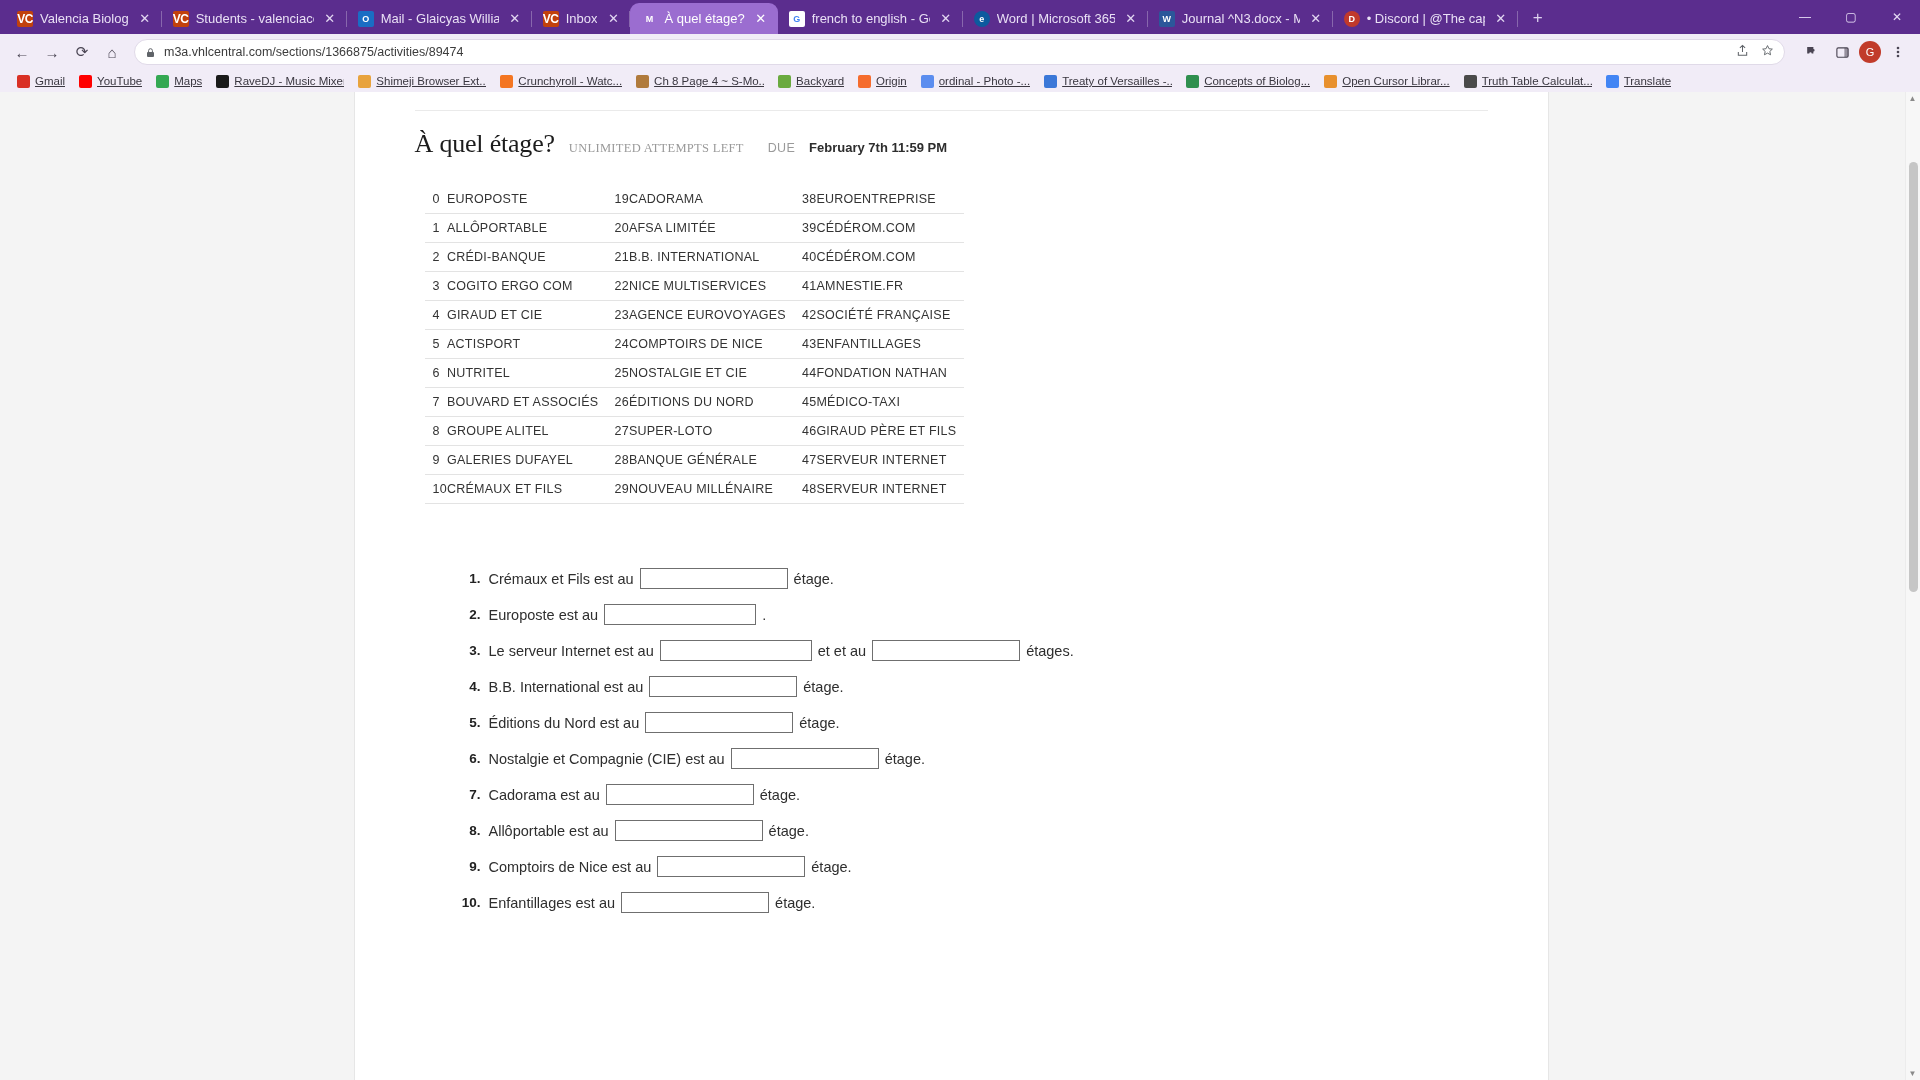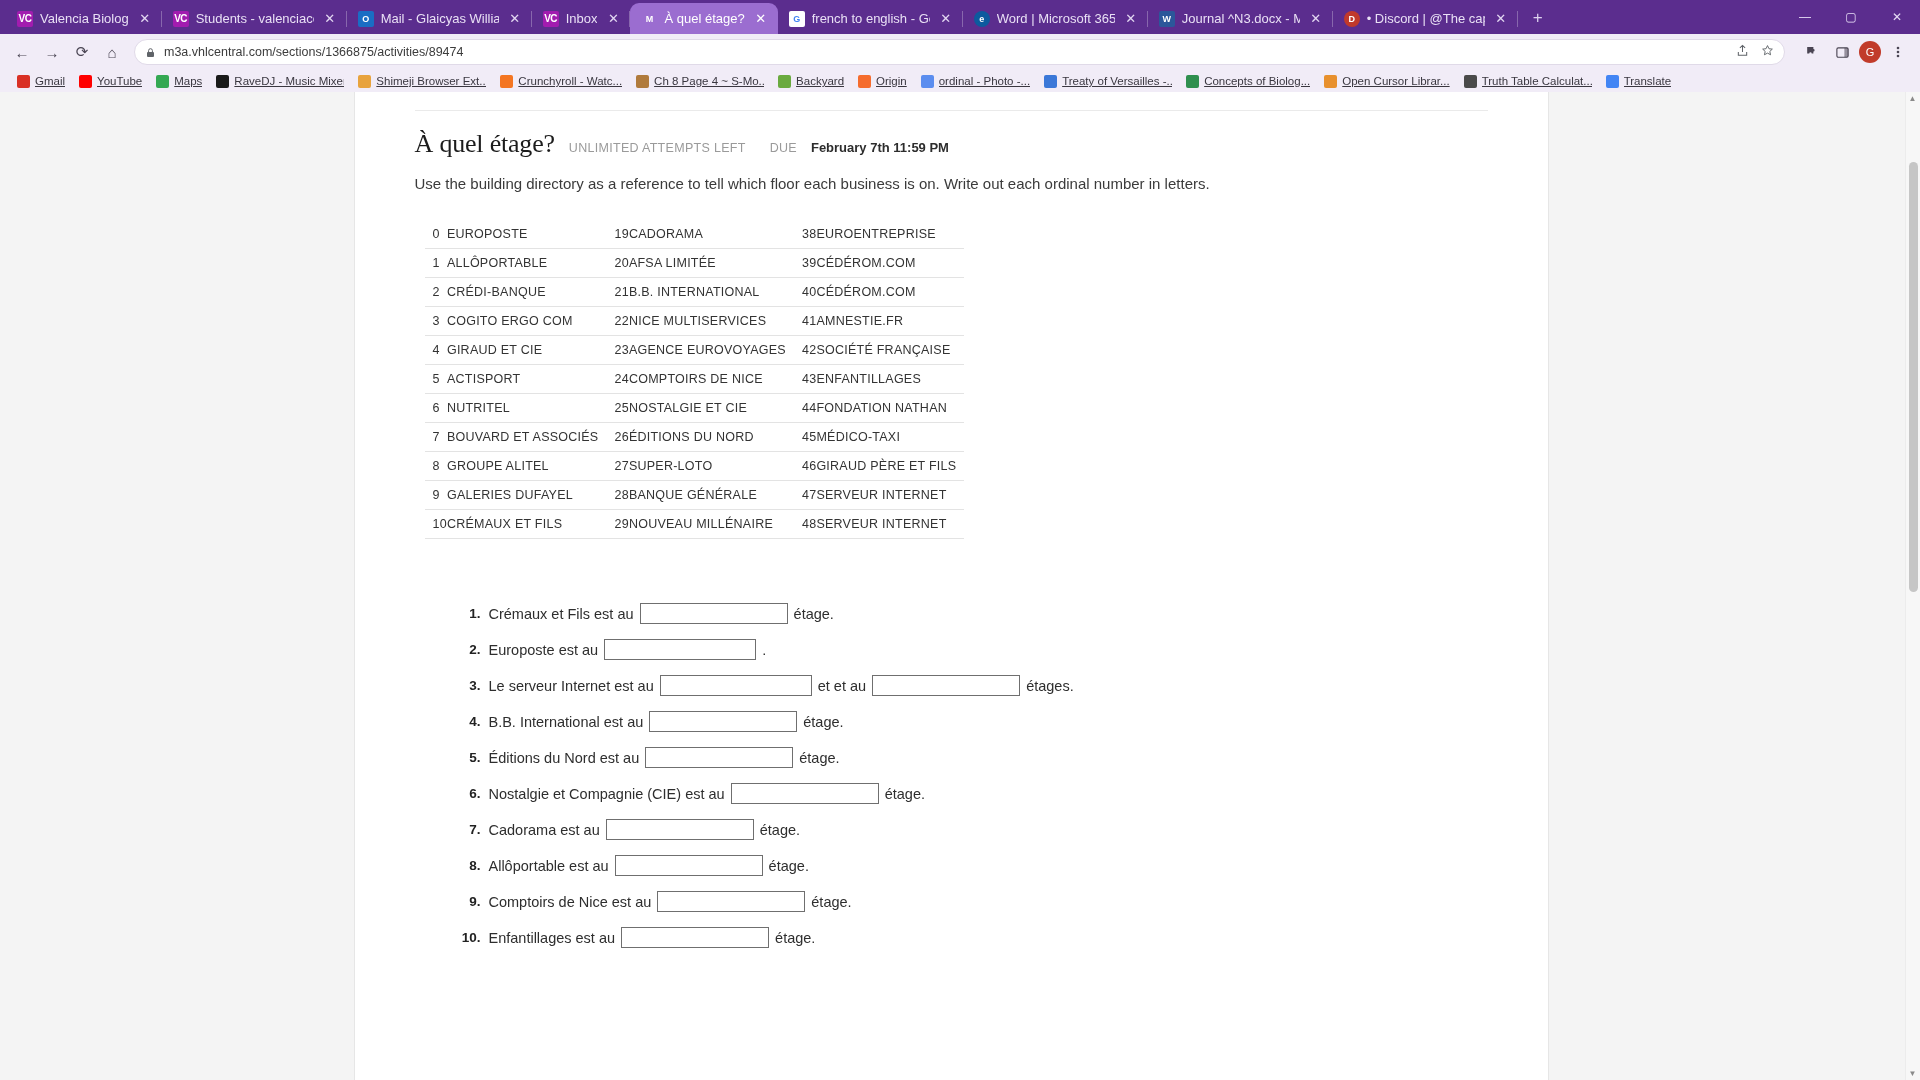--- a/index.html
+++ b/index.html
@@ -47,21 +47,21 @@
     width: 1px; height: 16px;
     background: rgba(255,255,255,0.28);
   }
   .tab-fav {
     width: 16px; height: 16px; flex: none;
     border-radius: 2px;
     display: flex; align-items: center; justify-content: center;
     font-size: 9px; font-weight: bold; color:#fff;
     overflow: hidden;
   }
-  .fav-vc { background:#a21caf; color:#fff; font-size:10px; letter-spacing:-0.5px; }
+  .fav-vc { background:#c2410c; color:#fff; font-size:12px; letter-spacing:-0.5px; }
   .fav-outlook { background:#1a6dc4; }
   .fav-vhl { background:#9b6dd0; }
   .fav-google { background:#ffffff; color:#4285f4; }
   .fav-word { background:#2b579a; }
   .fav-edge { background:#0c5a9e; border-radius:50%; }
   .fav-discord { background:#c0392b; border-radius:50%; }
   .tab-title {
     white-space: nowrap;
     overflow: hidden;
     flex: 1;
@@ -171,21 +171,21 @@
 
   .title-row { display:flex; align-items: baseline; gap: 14px; }
   .act-title {
     font-family: "Liberation Serif", serif;
     font-size: 26px;
     color: #1c1c1c;
     font-weight: normal;
     letter-spacing: -0.2px;
   }
   .attempts {
-    font-size: 12.5px; color: #9a9a9a; letter-spacing: 0.3px;
+    font-size: 12.5px; color: #9a9a9a; letter-spacing: 0.3px; font-family: Liberation Serif, serif;
   }
   .due-label { font-size:12.5px; color:#9a9a9a; letter-spacing:0.3px; margin-left:10px; }
   .due-date { font-size:13px; color:#2d2d2d; font-weight: bold; }
 
   .instructions {
     margin-top: 14px;
     font-size: 15px;
     color: #3b3b3b;
     line-height: 1.4;
   }
@@ -434,21 +434,20 @@
       <div class="content">
         <div class="top-rule"></div>
 
         <div class="title-row">
           <span class="act-title">À quel étage?</span>
           <span class="attempts">UNLIMITED ATTEMPTS LEFT</span>
           <span class="due-label">DUE</span>
           <span class="due-date">February 7th 11:59 PM</span>
         </div>
 
-        <div class="instructions">Use the building directory as a reference to tell which floor each business is on. Write out each ordinal number in letters.</div>
 
         <table class="directory">
           <tbody id="directory-body">
               <tr>
                 <td class="dcol-num">0</td>
                 <td class="dcol-name">EUROPOSTE</td>
                 <td class="dcol-num">19</td>
                 <td class="dcol-name">CADORAMA</td>
                 <td class="dcol-num">38</td>
                 <td class="dcol-name">EUROENTREPRISE</td>

